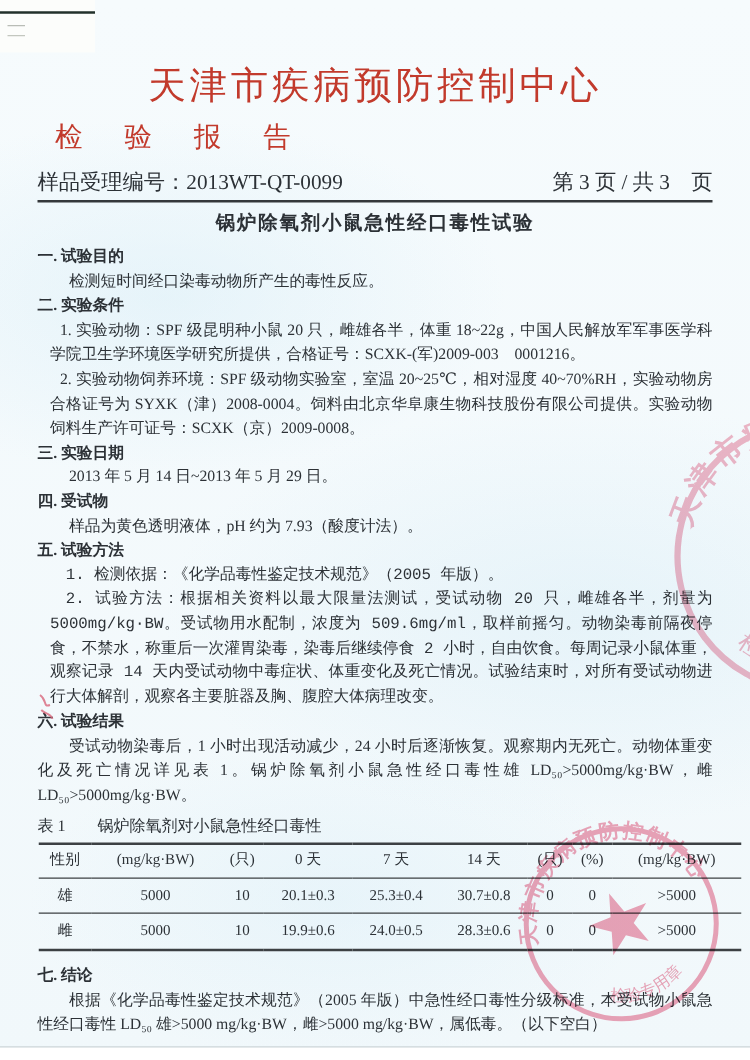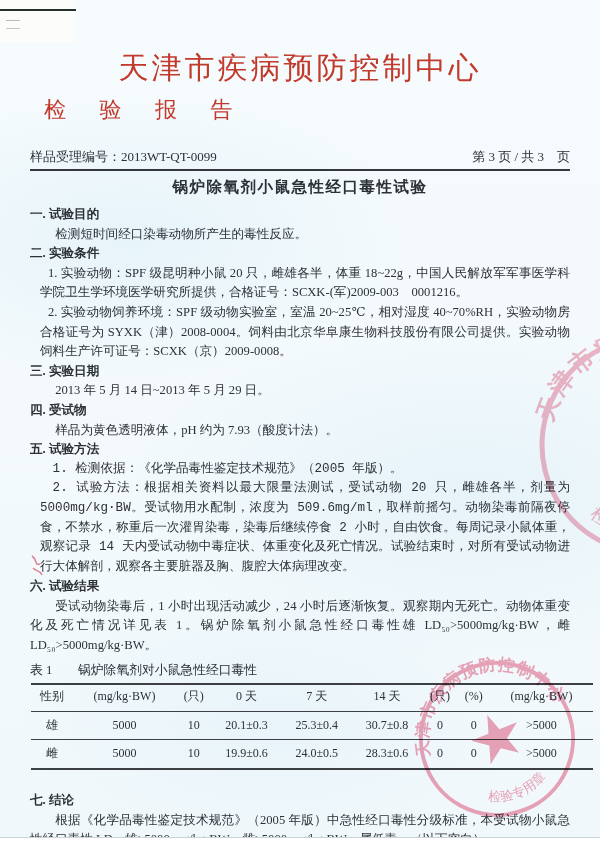--- a/index.html
+++ b/index.html
@@ -6,22 +6,22 @@
   .page{position:relative;width:600px;height:848px;margin:0 auto;overflow:hidden;
     font-family:"Liberation Serif","DejaVu Serif",serif;color:#2c3136;
     background:
       radial-gradient(ellipse 420px 220px at 22% 28%, rgba(206,233,245,.38), transparent 65%),
       radial-gradient(ellipse 520px 260px at 78% 58%, rgba(202,230,243,.32), transparent 65%),
       radial-gradient(ellipse 380px 200px at 45% 85%, rgba(208,234,246,.30), transparent 65%),
       linear-gradient(#f6fbfd,#f1f8fb);}
   .content{position:absolute;left:30px;right:30px;top:48px;}
   .org-title{font-size:30px;color:#c23a2c;text-align:center;letter-spacing:3px;white-space:nowrap;}
   .report-title{font-size:22px;color:#c23a2c;text-align:left;letter-spacing:14px;text-indent:14px;margin-top:6px;white-space:nowrap;}
-  .meta-row{display:flex;justify-content:space-between;align-items:flex-end;margin-top:23px;
-    padding-bottom:3px;border-bottom:2px solid #34383b;font-size:13px;text-align:right;}
+  .meta-row{display:flex;justify-content:space-between;align-items:flex-end;margin-top:9px;
+    padding-bottom:3px;border-bottom:2px solid #34383b;font-size:17px;text-align:right;}
   .doc-title{margin-top:6px;font-size:15.5px;font-weight:bold;text-align:center;letter-spacing:1.5px;}
   .body-text{margin-top:7px;font-size:12.6px;line-height:19.6px;text-align:justify;}
   .h{font-weight:bold;display:block;font-family:Liberation Serif, serif;}
   .ind2{text-indent:2em;margin:0;}
   .item{margin:0 0 0 10px;text-indent:8px;}
   .item5{margin:0 0 0 10px;text-indent:1em;font-family:Liberation Mono, monospace;}
   .tbl-caption{text-align:left;font-size:12.8px;margin:5px 0 3px 0;}
   table.results{border-collapse:collapse;width:562px;margin-left:1px;font-size:12px;
     border-top:2px solid #3c4043;border-bottom:2px solid #3c4043;}
   table.results th,table.results td{font-weight:normal;text-align:center;padding:2px 1px;}
@@ -119,21 +119,21 @@
             <td>19.9±0.6</td>
             <td>24.0±0.5</td>
             <td>28.3±0.6</td>
             <td>0</td>
             <td>0</td>
             <td>&gt;5000</td>
           </tr>
         </tbody>
       </table>
 
-      <span class="h" style="margin-top:21px">七. 结论</span>
+      <span class="h" style="margin-top:10px">七. 结论</span>
       <p class="ind2">根据《化学品毒性鉴定技术规范》（2005 年版）中急性经口毒性分级标准，本受试物小鼠急性经口毒性 LD₅₀ 雄&gt;5000 mg/kg·BW，雌&gt;5000 mg/kg·BW，属低毒。（以下空白）</p>
     </div>
   </div>
 
   <svg class="stamp stamp-right" width="260" height="260" viewBox="0 0 260 260">
     <defs>
       <path id="arcTopR" d="M 30,130 A 100,100 0 1 1 230,130"></path>
       <path id="arcBotR" d="M 52,182 A 95,95 0 0 0 208,182"></path>
     </defs>
     <circle cx="130" cy="130" r="108" fill="none" stroke="#ee8ca4" stroke-width="5"></circle>

